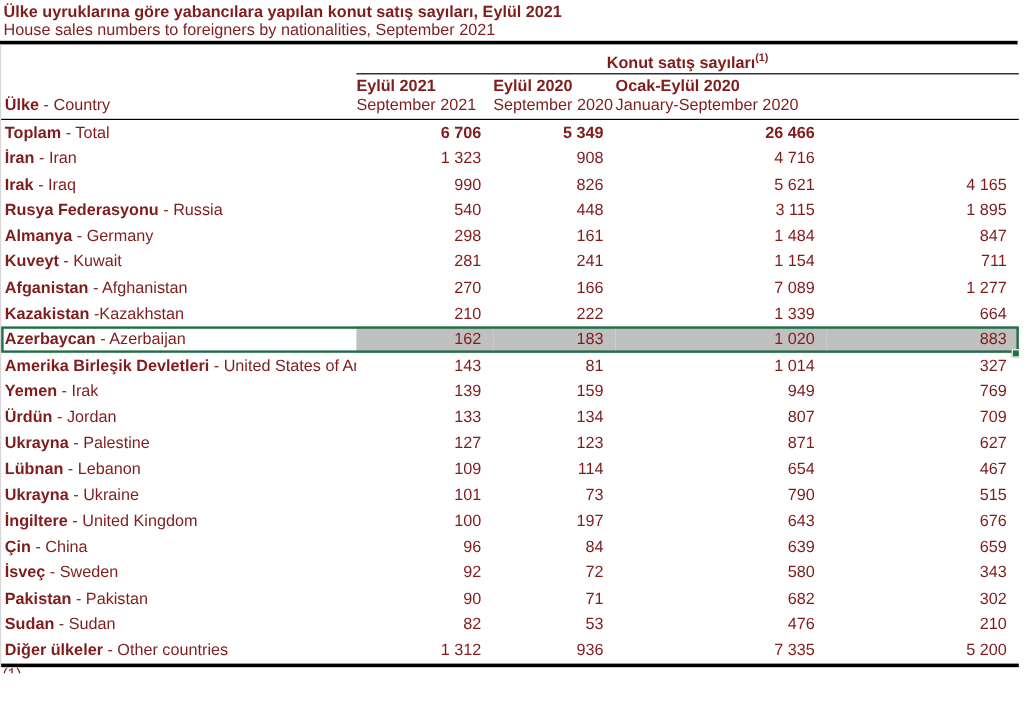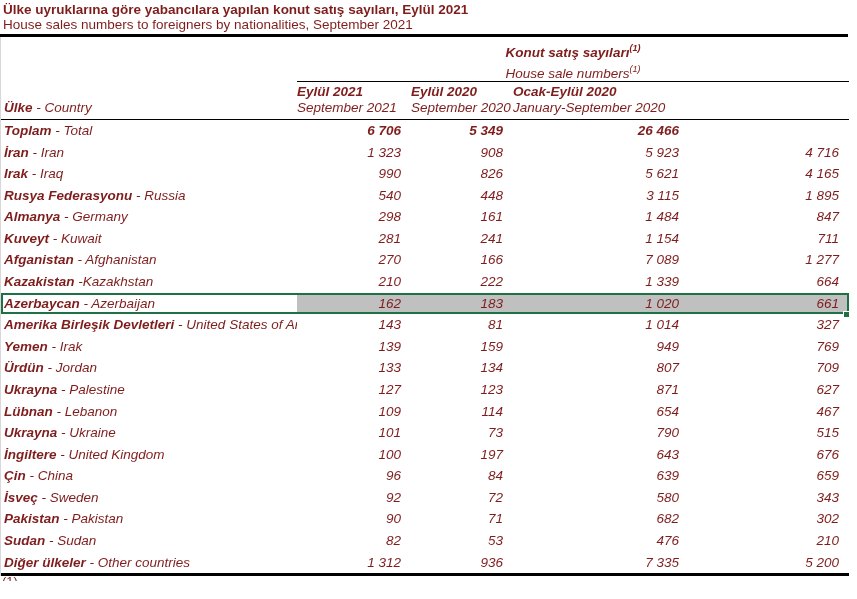--- a/index.html
+++ b/index.html
@@ -6,21 +6,21 @@
   .page {
     position:relative; width:857px; height:599px; overflow:hidden;
     background:#fff; color:#7f1d1d;
     font-family:"Liberation Sans","DejaVu Sans",sans-serif;
     font-size:13.5px;
   }
   .titles { padding:2px 0 0 3px; }
   .title { font-weight:bold; line-height:15px; white-space:nowrap; }
   .subtitle { line-height:15px; white-space:nowrap; }
   .thick-rule { width:848px; height:3px; background:var(--rule,#000); margin-top:2px; }
-  .table-wrap { width:848px; border-left:1px solid var(--grid-line,#D8D8D8); position:relative;font-style:italic; }
+  .table-wrap { width:848px; border-left:1px solid var(--grid-line,#D8D8D8); position:relative; }
   .group-header { margin-left:296px; width:552px; text-align:center;
     padding-top:3px; border-bottom:1px solid var(--rule,#000); }
   .gh-tr { font-weight:bold; line-height:17px; }
   .gh-en { line-height:17px; }
   sup { font-size:9px; }
   .col-headers { display:grid; grid-template-columns:296px 114px 102px 176px 160px;
     align-items:end; padding:2px 0 3px 0; border-bottom:1px solid var(--rule,#000); }
   .ch { padding-right:4px; white-space:nowrap; }
   .ch .l1 { font-weight:bold; line-height:16px; }
   .ch .l2 { line-height:16px; }
@@ -48,21 +48,20 @@
   <div class="titles">
     <div class="title">Ülke uyruklarına göre yabancılara yapılan konut satış sayıları, Eylül 2021</div>
     <div class="subtitle">House sales numbers to foreigners by nationalities, September 2021</div>
   </div>
 
   <div class="thick-rule"></div>
 
   <div class="table-wrap">
     <div class="group-header">
       <div class="gh-tr"><span>Konut satış sayıları</span><sup>(1)</sup></div>
-      <div class="gh-en"><span>House sale numbers</span><sup>(1)</sup></div>
     </div>
 
     <div class="col-headers">
       <div class="label-h">
         <span class="b">Ülke</span><span> - </span><span>Country</span>
       </div>
       <div class="ch">
         <div class="l1">Eylül 2021</div>
         <div class="l2">September 2021</div>
       </div>
@@ -80,21 +79,20 @@
         <div class="row bold">
           <div class="cell label"><span class="b">Toplam</span><span> - Total</span></div>
           <div class="cell num">6 706</div>
           <div class="cell num">5 349</div>
           <div class="cell num">26 466</div>
         </div>
         <div class="row">
           <div class="cell label"><span class="b">İran</span><span> - Iran</span></div>
           <div class="cell num">1 323</div>
           <div class="cell num">908</div>
-          <div class="cell num">5 923</div>
           <div class="cell num">4 716</div>
         </div>
         <div class="row">
           <div class="cell label"><span class="b">Irak</span><span> - Iraq</span></div>
           <div class="cell num">990</div>
           <div class="cell num">826</div>
           <div class="cell num">5 621</div>
           <div class="cell num">4 165</div>
         </div>
         <div class="row">
@@ -130,21 +128,21 @@
           <div class="cell num">210</div>
           <div class="cell num">222</div>
           <div class="cell num">1 339</div>
           <div class="cell num">664</div>
         </div>
         <div class="row highlighted">
           <div class="cell label"><span class="b">Azerbaycan</span><span> - Azerbaijan</span></div>
           <div class="cell num">162</div>
           <div class="cell num">183</div>
           <div class="cell num">1 020</div>
-          <div class="cell num">661</div>
+          <div class="cell num">883</div>
           <div class="fill-handle"></div>
         </div>
         <div class="row">
           <div class="cell label"><span class="b">Amerika Birleşik Devletleri</span><span> - United States of America</span></div>
           <div class="cell num">143</div>
           <div class="cell num">81</div>
           <div class="cell num">1 014</div>
           <div class="cell num">327</div>
         </div>
         <div class="row">

